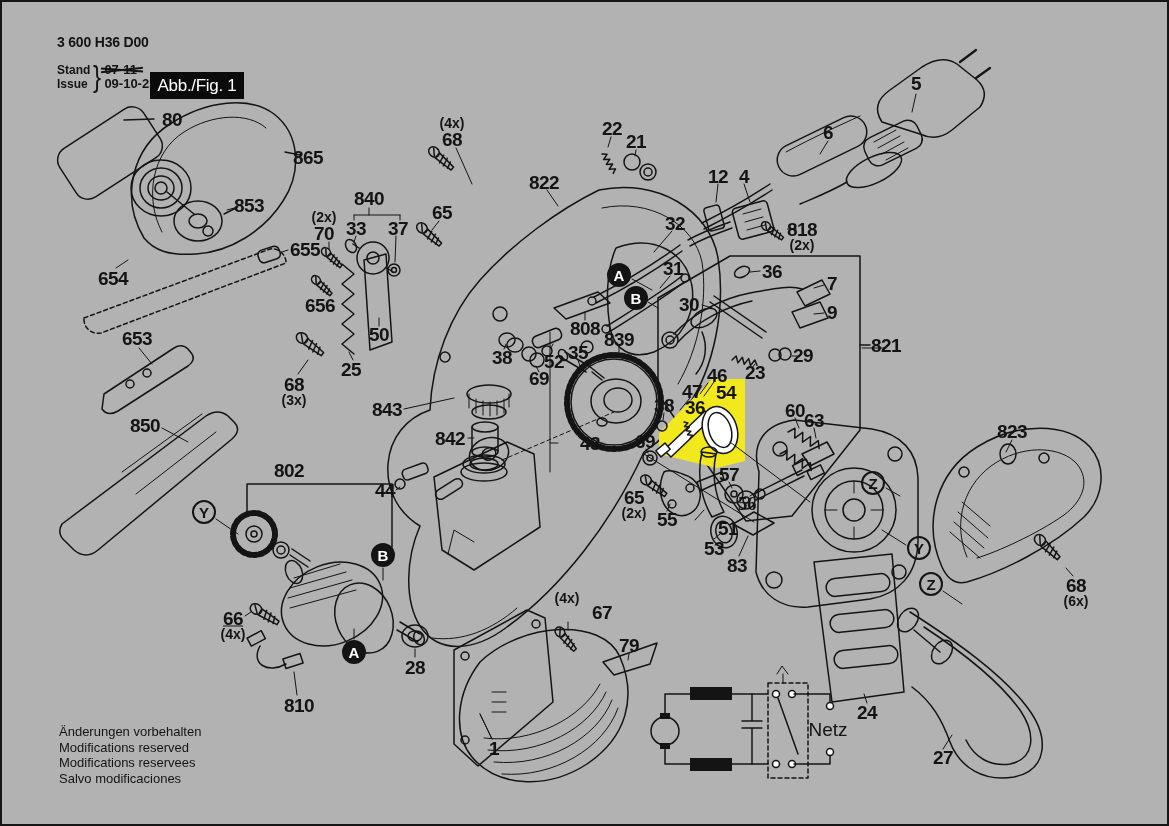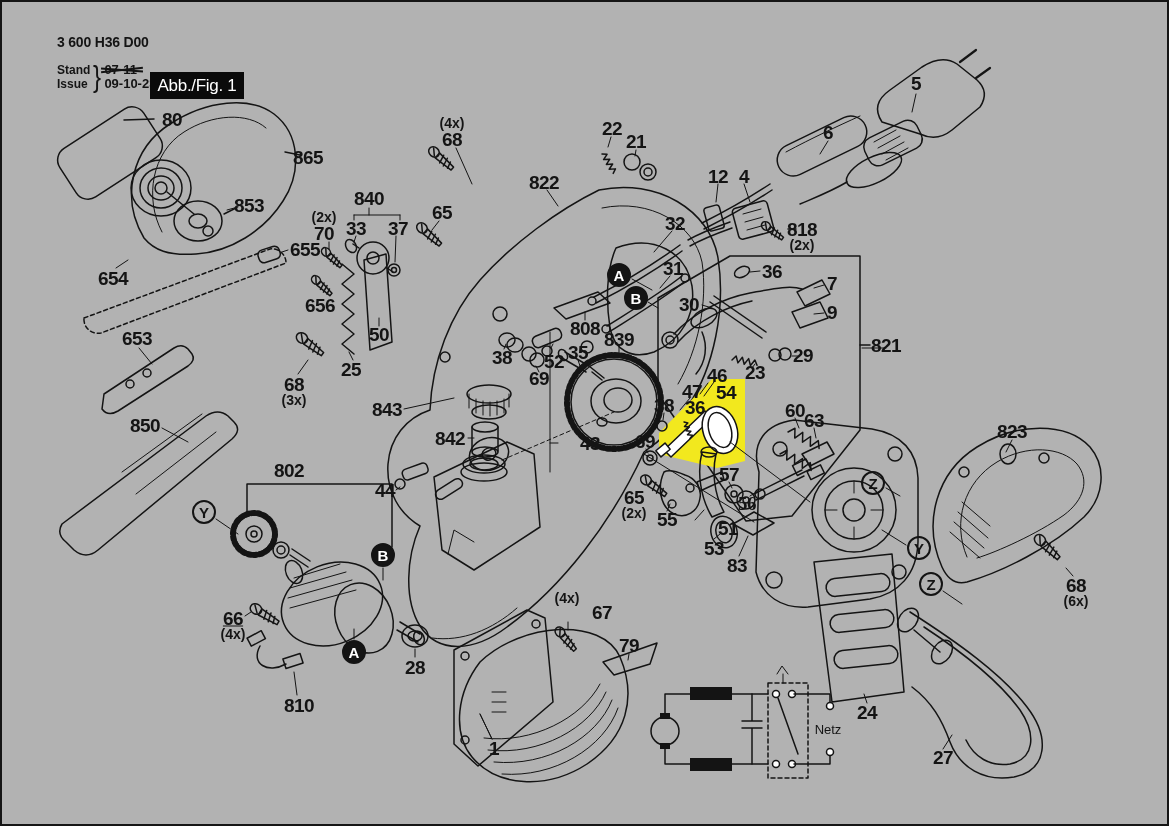--- a/index.html
+++ b/index.html
@@ -20,21 +20,21 @@
   .teeth{stroke-dasharray:3 3;stroke-width:6;}
   .hl-poly{fill:var(--highlight,#f4e81c);stroke:none;}
 
   .layer{position:absolute;left:0;top:0;width:100%;height:100%;z-index:3;}
   .part-label{
     position:absolute;transform:translate(-50%,-50%);
     font-weight:bold;font-size:19px;letter-spacing:-0.5px;white-space:nowrap;
     color:var(--ink,#141414);line-height:1;cursor:default;
   }
   .part-label.small{font-size:14px;letter-spacing:0;}
-  .part-label.netz{font-weight:normal;font-size:13px;letter-spacing:0;}
+  .part-label.netz{font-weight:normal;font-size:19px;letter-spacing:0;}
   .callout{
     position:absolute;transform:translate(-50%,-50%);
     width:24px;height:24px;border-radius:50%;border:2px solid var(--ink,#141414);
     display:flex;align-items:center;justify-content:center;
     font-weight:bold;font-size:15px;line-height:1;box-sizing:border-box;
   }
   .callout.filled{background:var(--ink,#141414);color:#fff;}
   .callout.open{background:transparent;color:var(--ink,#141414);}
 
   .header{position:absolute;left:55px;top:32px;z-index:4;}
@@ -496,20 +496,26 @@
       </div>
       <div class="rev-brace">}</div>
       <div class="rev-vals">
         <div class="strike">07-11</div>
         <div>09-10-23</div>
       </div>
     </div>
   </div>
   <div class="fig-badge">Abb./Fig. 1</div>
 
+  <div class="footer">
+    <div>Änderungen vorbehalten</div>
+    <div>Modifications reserved</div>
+    <div>Modifications reservees</div>
+    <div>Salvo modificaciones</div>
+  </div>
 
   <div class="layer">
       <div class="part-label" style="left: 170px; top: 117px;">80</div>
       <div class="part-label" style="left: 306px; top: 155px;">865</div>
       <div class="part-label" style="left: 247px; top: 203px;">853</div>
       <div class="part-label small" style="left: 322px; top: 215px;">(2x)</div>
       <div class="part-label" style="left: 322px; top: 231px;">70</div>
       <div class="part-label" style="left: 303px; top: 247px;">655</div>
       <div class="part-label" style="left: 111px; top: 276px;">654</div>
       <div class="part-label" style="left: 318px; top: 303px;">656</div>

